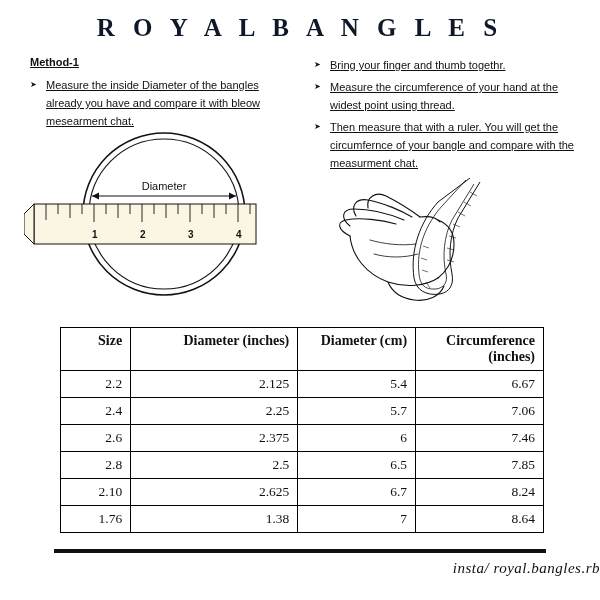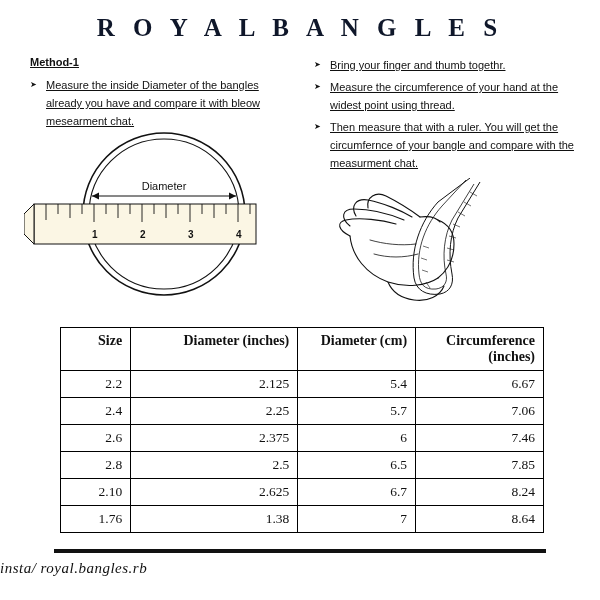--- a/index.html
+++ b/index.html
@@ -89,21 +89,21 @@
   .footer-rule {
     position:absolute;
     left:54px; top:549px;
     width:492px; height:4px;
     background:#111;
   }
   .handle {
     position:absolute;
     left:0; top:560px;
     width:600px;
-    text-align:left;
+    text-align:right;
     font-family:"Liberation Serif", serif;
     font-style:italic;
     font-size:15px;
     letter-spacing:0.5px;
     color:#111;
   }
 </style>
 </head>
 <body>
 

